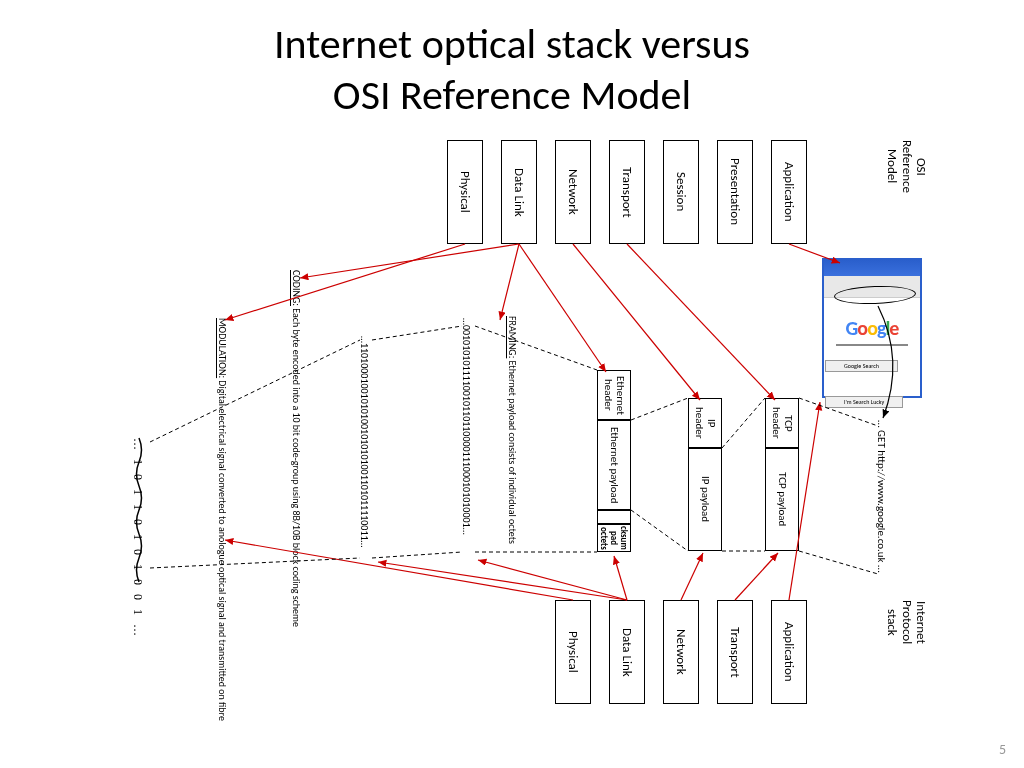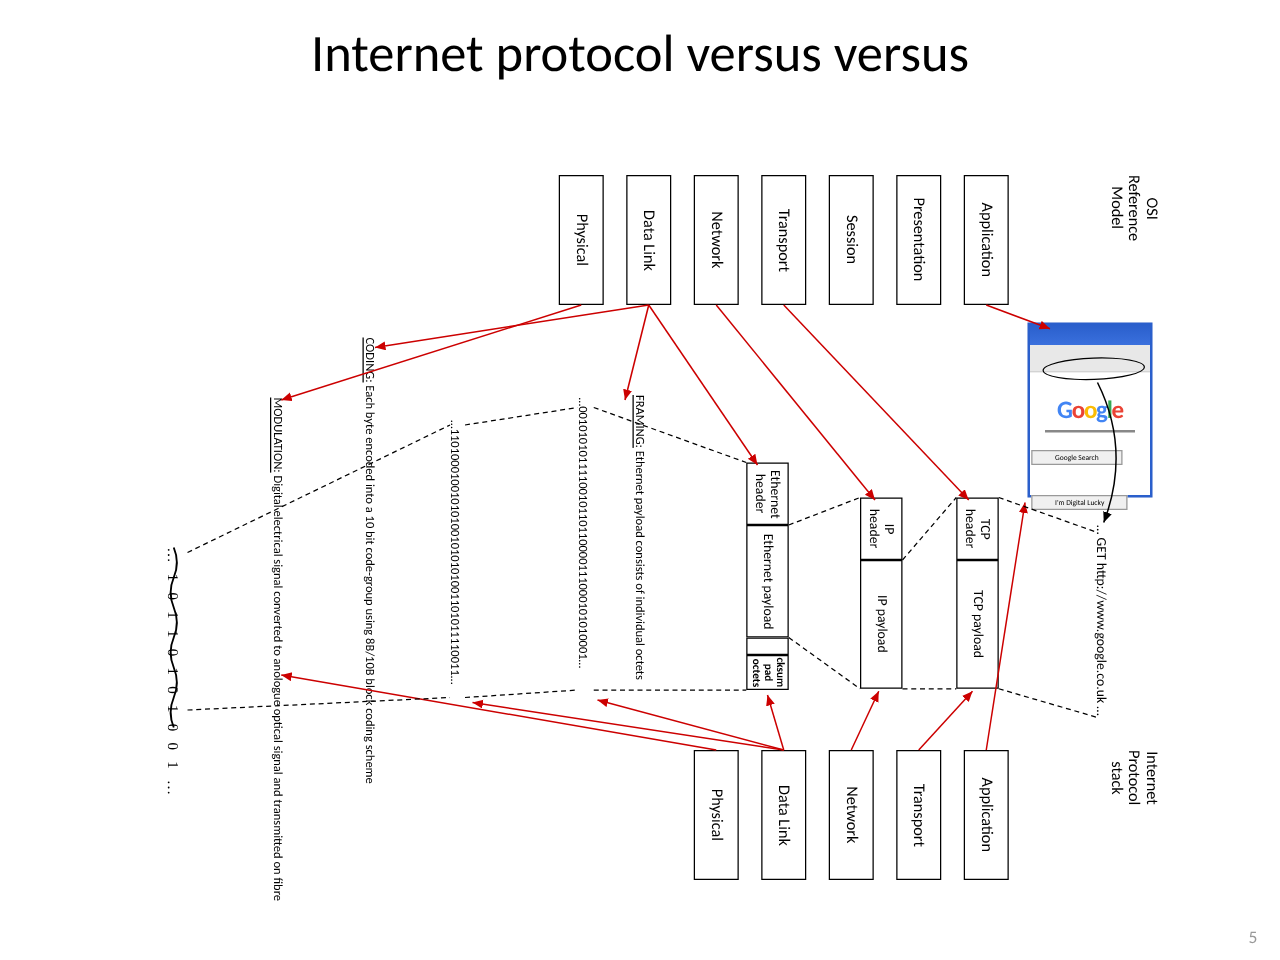--- a/index.html
+++ b/index.html
@@ -23,21 +23,22 @@
 .gbtn{display:inline-block;border:1px solid #999;background:#f0f0f0;font-size:6px;padding:1px 18px;margin:12px 1px}
 .ginput{width:72px;height:7px;border:1px solid #888}
 svg.overlay{position:absolute;top:0;left:0;pointer-events:none}
 .oval{position:absolute;border:1.5px solid #000;border-radius:50%}
 .waveform{position:absolute;font-family:serif;font-size:11px}
 </style>
 </head>
 <body>
 
 <div class="title">
-  <span>Internet protocol versus </span><span class="italic">versus</span><br>
+  <span>Internet optical stack </span><span class="italic">versus</span><br>
+  <span>OSI Reference Model</span>
 </div>
 
 <div class="col-label vtext" style="left:885px;top:140px">OSI<br>Reference<br>Model</div>
 
 <div class="layer-box vtext" style="left:771px;top:140px;width:36px;height:104px">Application</div>
 <div class="layer-box vtext" style="left:717px;top:140px;width:36px;height:104px">Presentation</div>
 <div class="layer-box vtext" style="left:663px;top:140px;width:36px;height:104px">Session</div>
 <div class="layer-box vtext" style="left:609px;top:140px;width:36px;height:104px">Transport</div>
 <div class="layer-box vtext" style="left:555px;top:140px;width:36px;height:104px">Network</div>
 <div class="layer-box vtext" style="left:501px;top:140px;width:36px;height:104px">Data Link</div>
@@ -51,21 +52,21 @@
 <div class="layer-box vtext" style="left:609px;top:600px;width:36px;height:104px">Data Link</div>
 <div class="layer-box vtext" style="left:555px;top:600px;width:36px;height:104px">Physical</div>
 
 <div class="browser" style="left:822px;top:258px;width:100px;height:140px">
   <div class="titlebar"></div>
   <div class="toolbar"></div>
   <div class="content">
     <div class="google"><span class="b">G</span><span class="r">o</span><span class="y">o</span><span class="b">g</span><span class="g">l</span><span class="r">e</span></div>
     <div class="ginput" style="margin-top:4px"></div>
     <div style="margin-top:2px">
-      <span class="gbtn">Google Search</span><span class="gbtn">I'm Digital Lucky</span>
+      <span class="gbtn">Google Search</span><span class="gbtn">I'm Search Lucky</span>
     </div>
   </div>
 </div>
 <div class="oval" style="left:834px;top:286px;width:82px;height:18px;transform:rotate(-2deg)"></div>
 
 <div class="annot vtext" style="left:874px;top:420px;font-size:11px">… GET http://www.google.co.uk …</div>
 
 <div class="diag-box vtext" style="left:765px;top:398px;width:34px;height:50px">TCP<br>header</div>
 <div class="diag-box vtext" style="left:765px;top:448px;width:34px;height:103px">TCP payload</div>
 

